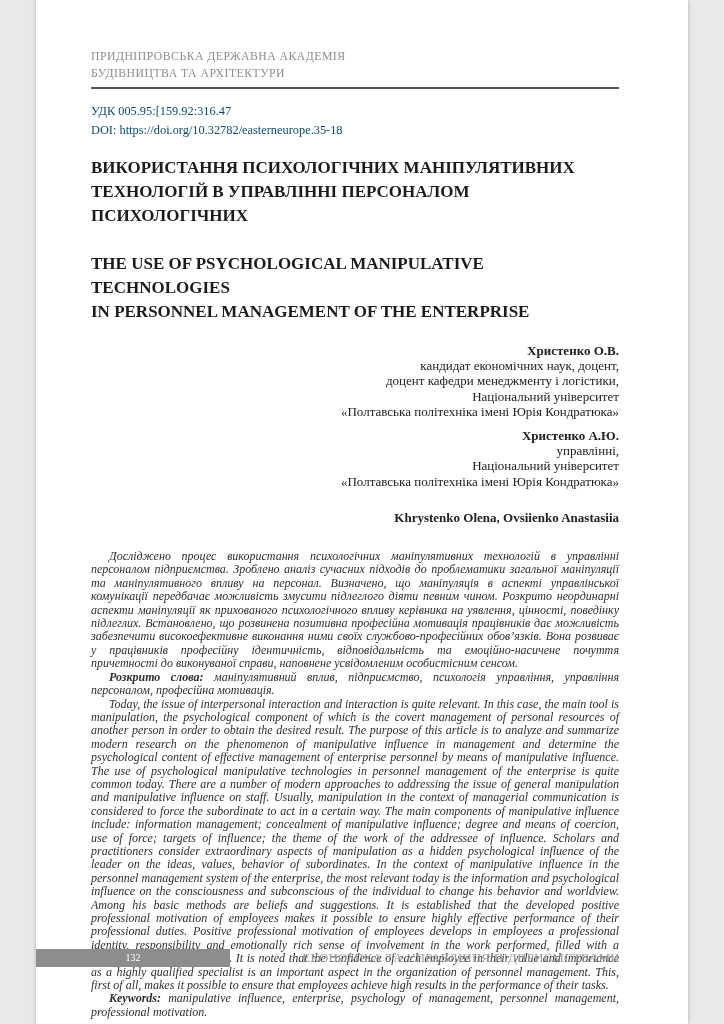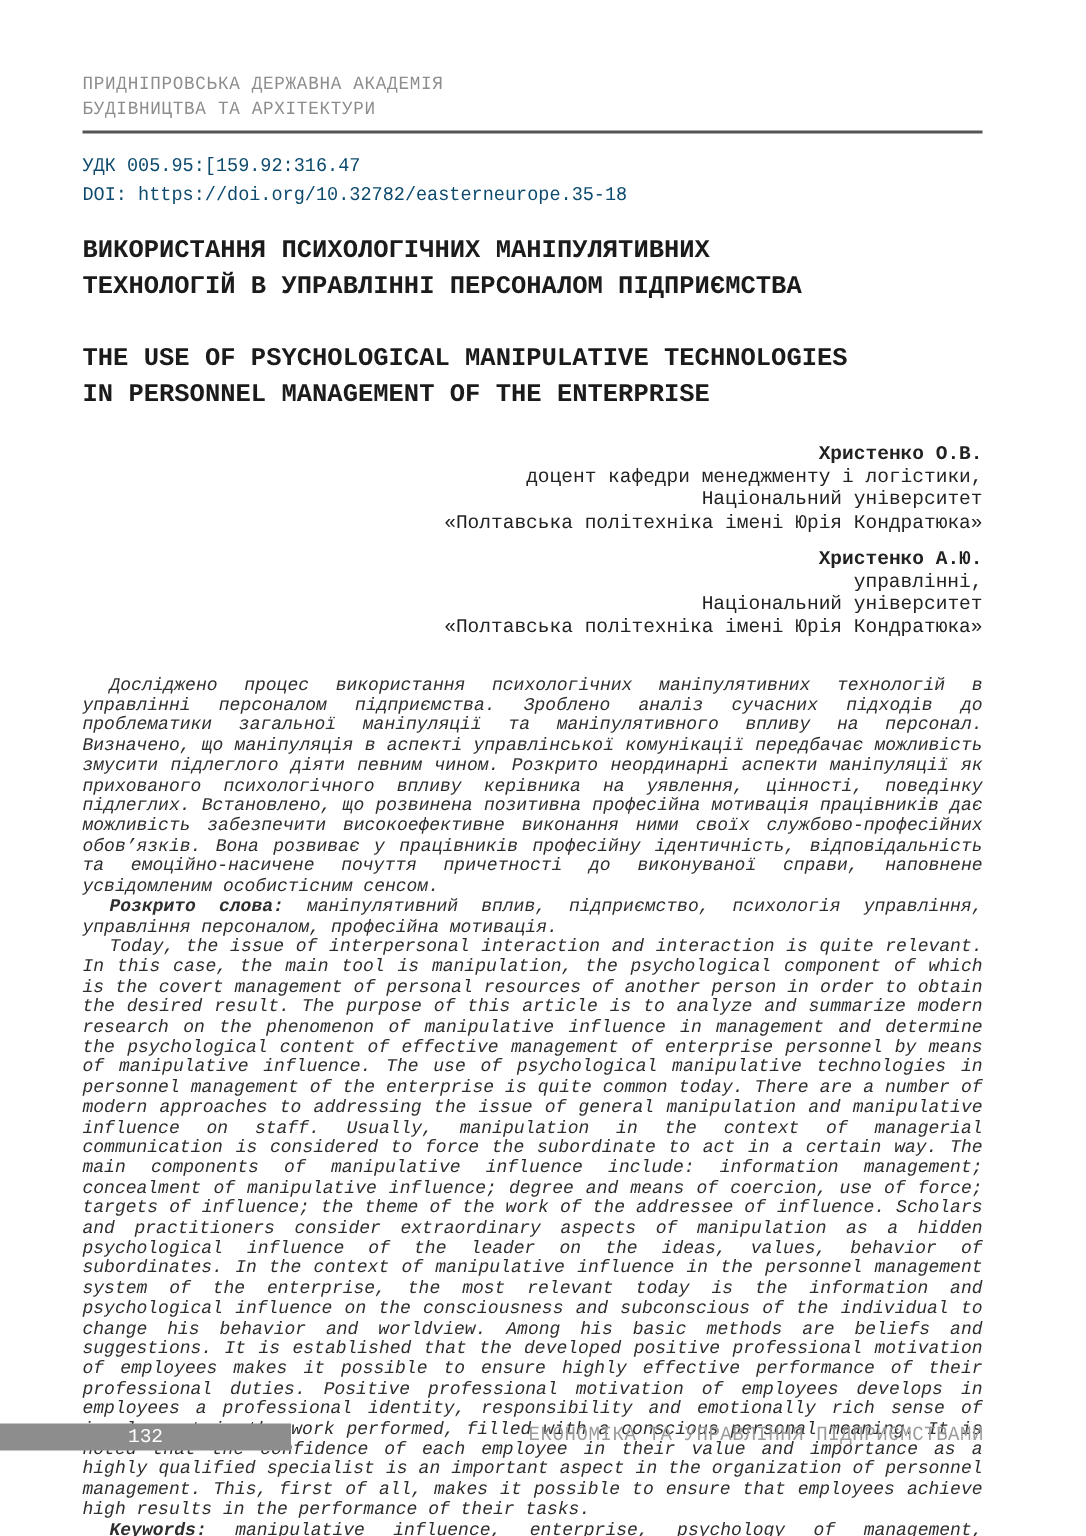--- a/index.html
+++ b/index.html
@@ -1,22 +1,22 @@
 <!DOCTYPE html>
 <html><head>
 <meta charset="utf-8">
 <style>
   html,body { margin:0; padding:0; background:#e9e9e9; }
   .page {
     position: relative;
-    width: 724px;
+    width: 652px;
     height: 1024px;
     margin: 0 auto;
     background: #ffffff;
-    font-family: Liberation Mono, monospace;
+    font-family: Liberation Serif, serif;
     color: #2f2f2f;
     overflow: hidden;
     box-shadow: 0 0 4px rgba(0,0,0,.25);
   }
   .content { padding: 48px 69px 0 55px; }
 
   
   .masthead { color:#8d8d8d; font-size:12.5px; line-height:17px; }
   .masthead .cond { display:inline-block; transform: scaleX(0.94); transform-origin: 0 50%; letter-spacing: .5px; }
   .rule { border:0; border-top:2px solid #555555; margin:5px 0 0 0; }
@@ -42,21 +42,21 @@
   .abstract { font-style:italic; font-size:12px; line-height:13.4px; text-align:justify; color:#2e2e2e; }
   .abstract p { margin:0; text-indent:18px; }
   .abstract-uk { margin-top:25px; }
   .abstract-en { margin-top:0; }
   .kw-label { font-weight:bold; }
 
   
   .footer-bar {
     position:absolute; left:0; top:949px; width:194px; height:18px;
     background:#8d8d8d; color:#ffffff; text-align:center;
-    font-size:13px; line-height:18px;
+    font-size:10px; line-height:18px;
   }
   .footer-section {
     position:absolute; right:68px; top:948px;
     color:#9c9c9c; font-size:13.5px; line-height:19px; white-space:nowrap;
   }
   .footer-section .cond { display:inline-block; transform: scaleX(0.94); transform-origin: 100% 50%; letter-spacing:.4px; }
 </style>
 </head>
 <body>
 
@@ -69,43 +69,45 @@
     </div>
     <hr class="rule">
 
     <div class="meta">
       <div><span class="cond">УДК 005.95:[159.92:316.47</span></div>
       <div><span class="cond">DOI: https://doi.org/10.32782/easterneurope.35-18</span></div>
     </div>
 
     <div class="title title-uk">
       <div>ВИКОРИСТАННЯ ПСИХОЛОГІЧНИХ МАНІПУЛЯТИВНИХ</div>
-      <div>ТЕХНОЛОГІЙ В УПРАВЛІННІ ПЕРСОНАЛОМ ПІДПРИЄМСТВА</div>
+      <div>ТЕХНОЛОГІЙ В УПРАВЛІННІ ПЕРСОНАЛОМ ПСИХОЛОГІЧНИХ</div>
     </div>
 
     <div class="title title-en">
       <div>THE USE OF PSYCHOLOGICAL MANIPULATIVE TECHNOLOGIES</div>
       <div>IN PERSONNEL MANAGEMENT OF THE ENTERPRISE</div>
     </div>
 
     <div class="authors authors-first">
       <div class="name">Христенко О.В.</div>
+      <div>кандидат економічних наук, доцент,</div>
       <div>доцент кафедри менеджменту і логістики,</div>
       <div>Національний університет</div>
       <div>«Полтавська політехніка імені Юрія Кондратюка»</div>
     </div>
 
     <div class="authors authors-second">
       <div class="name">Христенко А.Ю.</div>
       <div>управлінні,</div>
       <div>Національний університет</div>
       <div>«Полтавська політехніка імені Юрія Кондратюка»</div>
     </div>
 
     <div class="authors-en">
+      <div class="name">Khrystenko Olena, Ovsiienko Anastasiia</div>
     </div>
 
     <div class="abstract abstract-uk">
       <p>Досліджено процес використання психологічних маніпулятивних технологій в управлінні персоналом підприємства. Зроблено аналіз сучасних підходів до проблематики загальної маніпуляції та маніпулятивного впливу на персонал. Визначено, що маніпуляція в аспекті управлінської комунікації передбачає можливість змусити підлеглого діяти певним чином. Розкрито неординарні аспекти маніпуляції як прихованого психологічного впливу керівника на уявлення, цінності, поведінку підлеглих. Встановлено, що розвинена позитивна професійна мотивація працівників дає можливість забезпечити високоефективне виконання ними своїх службово-професійних обов’язків. Вона розвиває у працівників професійну ідентичність, відповідальність та емоційно-насичене почуття причетності до виконуваної справи, наповнене усвідомленим особистісним сенсом.</p>
       <p><span class="kw-label">Розкрито слова:</span><span> маніпулятивний вплив, підприємство, психологія управління, управління персоналом, професійна мотивація.</span></p>
     </div>
 
     <div class="abstract abstract-en">
       <p>Today, the issue of interpersonal interaction and interaction is quite relevant. In this case, the main tool is manipulation, the psychological component of which is the covert management of personal resources of another person in order to obtain the desired result. The purpose of this article is to analyze and summarize modern research on the phenomenon of manipulative influence in management and determine the psychological content of effective management of enterprise personnel by means of manipulative influence. The use of psychological manipulative technologies in personnel management of the enterprise is quite common today. There are a number of modern approaches to addressing the issue of general manipulation and manipulative influence on staff. Usually, manipulation in the context of managerial communication is considered to force the subordinate to act in a certain way. The main components of manipulative influence include: information management; concealment of manipulative influence; degree and means of coercion, use of force; targets of influence; the theme of the work of the addressee of influence. Scholars and practitioners consider extraordinary aspects of manipulation as a hidden psychological influence of the leader on the ideas, values, behavior of subordinates. In the context of manipulative influence in the personnel management system of the enterprise, the most relevant today is the information and psychological influence on the consciousness and subconscious of the individual to change his behavior and worldview. Among his basic methods are beliefs and suggestions. It is established that the developed positive professional motivation of employees makes it possible to ensure highly effective performance of their professional duties. Positive professional motivation of employees develops in employees a professional identity, responsibility and emotionally rich sense of involvement in the work performed, filled with a conscious personal meaning. It is noted that the confidence of each employee in their value and importance as a highly qualified specialist is an important aspect in the organization of personnel management. This, first of all, makes it possible to ensure that employees achieve high results in the performance of their tasks.</p>
       <p><span class="kw-label">Keywords:</span><span> manipulative influence, enterprise, psychology of management, personnel management, professional motivation.</span></p>

